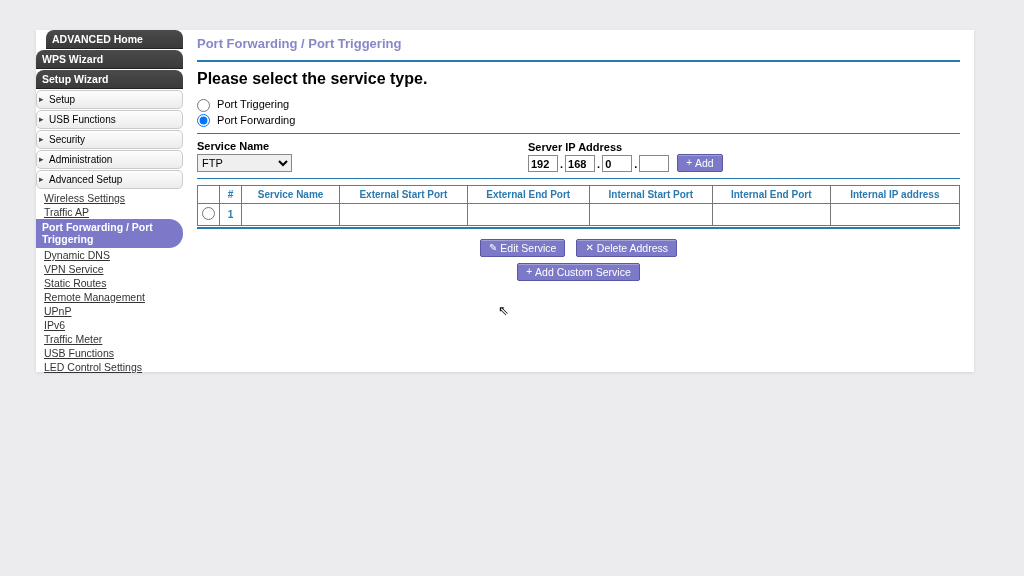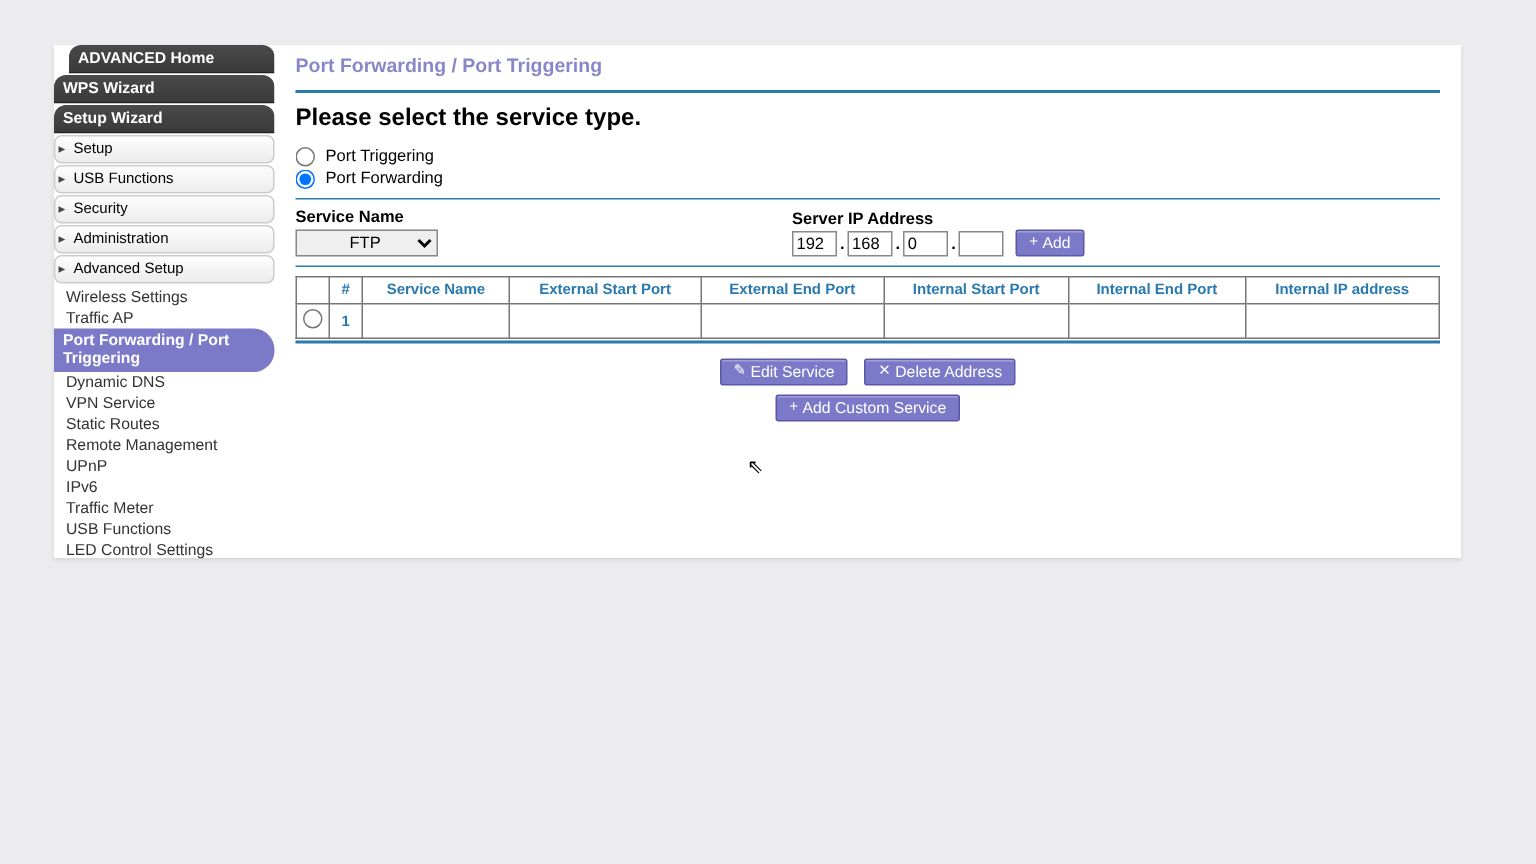--- a/index.html
+++ b/index.html
@@ -54,20 +54,21 @@
     left: 2px;
     color: #444;
   }
   .nav-light span { margin-left: 6px; }
   .sub-list {
     padding: 2px 0 0 8px;
   }
   .sub-item {
     font-size: 10.5px;
     color: #333;
+    text-decoration: underline;
     padding: 1px 0;
     cursor: pointer;
     display: block;
   }
   .sub-item.active {
     background: #7b79c8;
     color: #fff;
     text-decoration: none;
     padding: 3px 6px;
     margin-left: -8px;
@@ -105,27 +106,26 @@
     border: none;
     border-top: 1px solid #2a7ab0;
     margin: 6px 0;
   }
   .form-row { display: flex; align-items: flex-end; gap: 8px; margin-bottom: 6px; }
   .field-block { display: inline-block; }
   .field-label { font-weight: bold; font-size: 11px; display: block; margin-bottom: 2px; }
   select.svc {
     width: 95px; font-size: 11px; height: 18px;
     border: 1px solid #888;
-    padding-left: 31px;
   }
   .ip-inputs { display: flex; gap: 2px; align-items: center; }
   .ip-inputs span { font-weight: bold; }
   .ip-inputs input {
     width: 30px; height: 17px; font-size: 11px; text-align: left;
-    border: 1px solid #888; padding: 4px 2px;
+    border: 1px solid #888; padding: 4px 2px; font-weight: bold;
   }
   .btn {
     background: #7b79c8;
     color: #fff;
     border: 1px solid #5a58a5;
     font-size: 10.5px;
     padding: 2px 8px;
     cursor: pointer;
     display: inline-flex;
     align-items: center;

